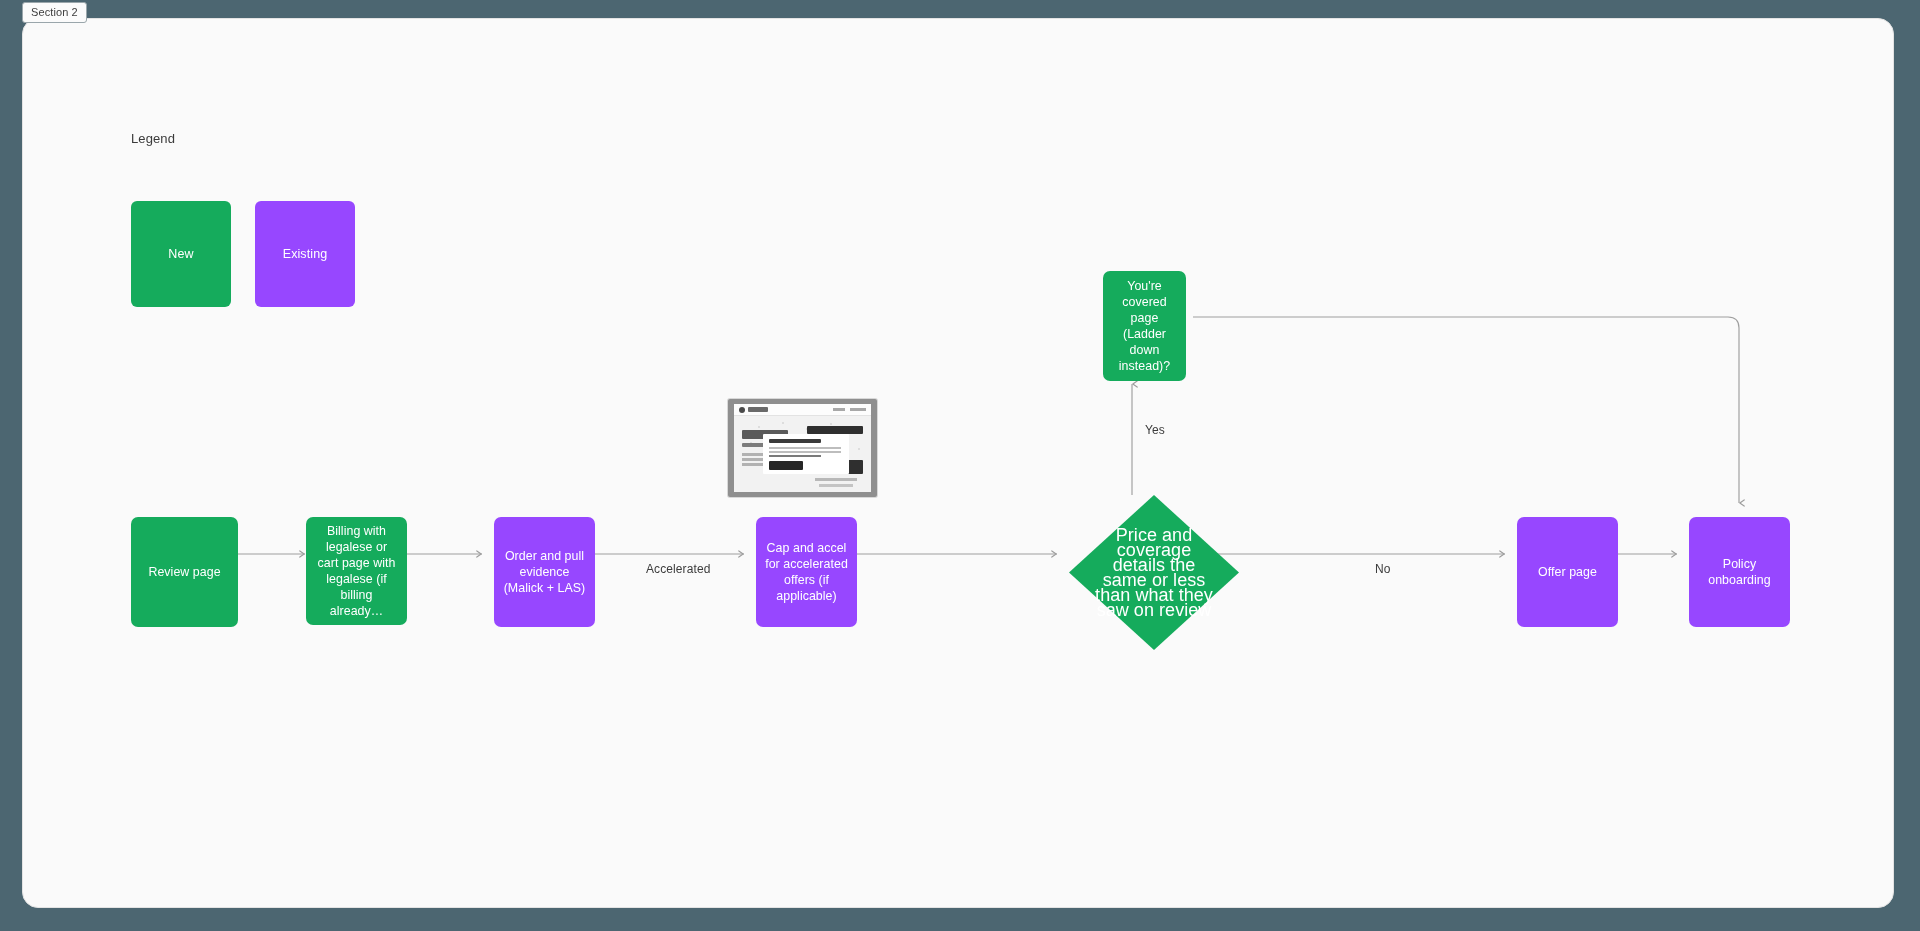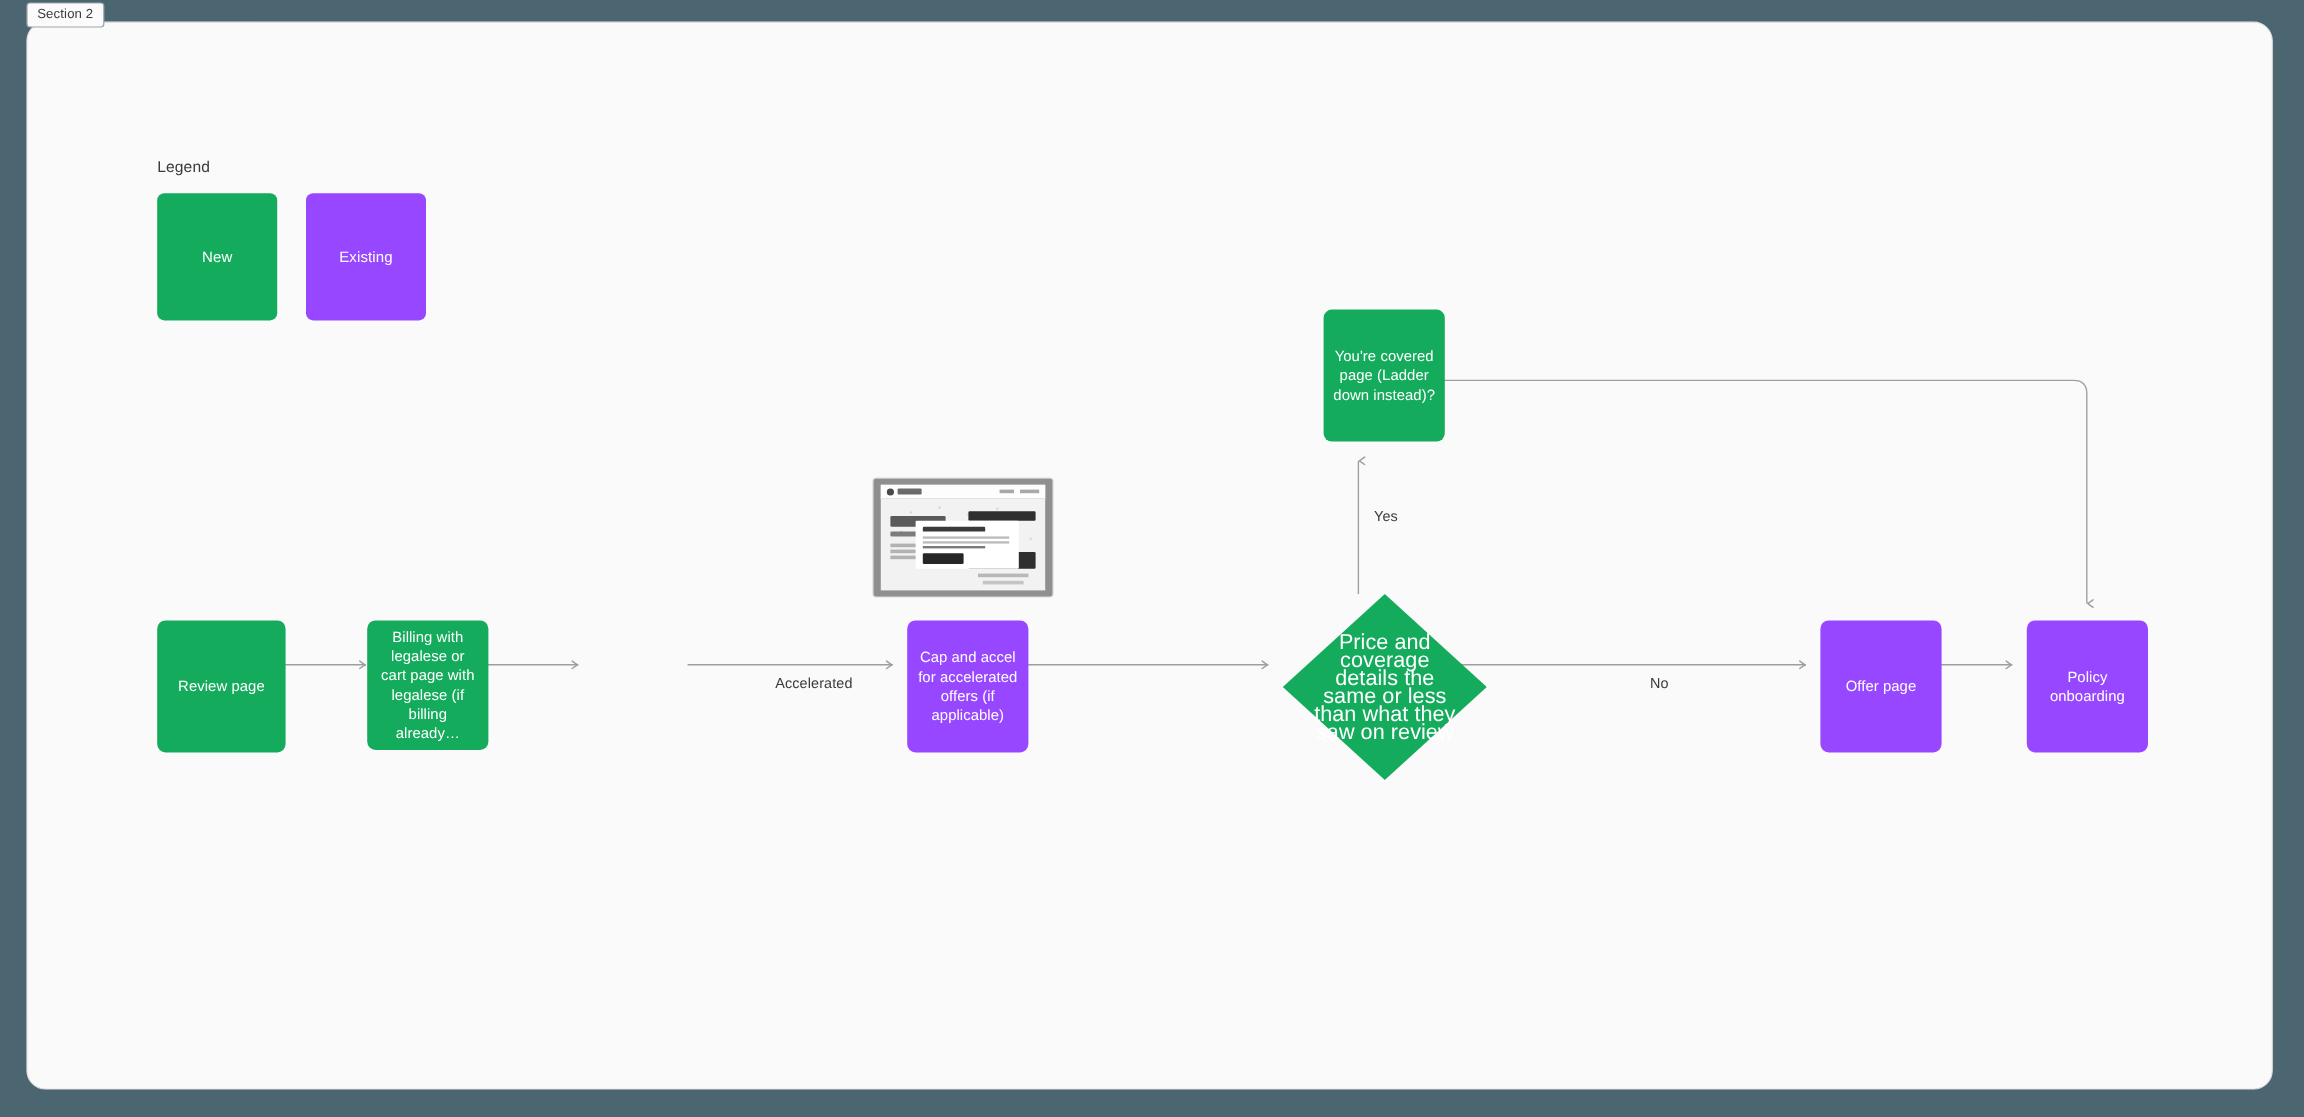--- a/index.html
+++ b/index.html
@@ -63,20 +63,21 @@
     position: absolute;
     width: 100px;
     height: 106px;
     border-radius: 6px;
     display: flex;
     align-items: center;
     justify-content: center;
     color: #ffffff;
     font-size: 12.5px;
     letter-spacing: 0.1px;
+    margin-top: 40px;
   }
   #legend-new      { left: 108px; top: 142px; }
   #legend-existing { left: 232px; top: 142px; }
 
   
   .node {
     position: absolute;
     border-radius: 7px;
     display: flex;
     align-items: center;
@@ -88,21 +89,21 @@
     letter-spacing: 0.05px;
     padding: 4px 8px;
     box-sizing: border-box;
   }
   .node span { display: block; }
 
   #node-review        { left: 108px;  top: 498px; width: 107px; height: 110px; }
   #node-billing       { left: 283px;  top: 498px; width: 101px; height: 108px; }
   #node-order         { left: 471px;  top: 498px; width: 101px; height: 110px; }
   #node-cap           { left: 733px;  top: 498px; width: 101px; height: 110px; }
-  #node-covered       { left: 1080px; top: 239px; width: 101px; height: 110px; }
+  #node-covered       { left: 1080px; top: 252px; width: 83px; height: 110px; }
   #node-offer         { left: 1494px; top: 498px; width: 101px; height: 110px; }
   #node-onboarding    { left: 1666px; top: 498px; width: 101px; height: 110px; }
 
   
   #node-decision {
     position: absolute;
     left: 1046px;
     top: 476px;
     width: 170px;
     height: 155px;
@@ -275,20 +276,23 @@
     </div>
 
     <div id="node-review" class="node" style="background:#15ab5c">
       <span>Review page</span>
     </div>
 
     <div id="node-billing" class="node" style="background:#15ab5c">
       <span>Billing with legalese or cart page with legalese (if billing already…</span>
     </div>
 
+    <div id="node-order" class="node" style="background:#9747ff">
+      <span>Order and pull evidence (Malick + LAS)</span>
+    </div>
 
     <div id="node-cap" class="node" style="background:#9747ff">
       <span>Cap and accel for accelerated offers (if applicable)</span>
     </div>
 
     <div id="node-decision">
       <div class="diamond-shape"></div>
       <div class="diamond-label">Price and coverage details the same or less than what they saw on review</div>
     </div>
 

